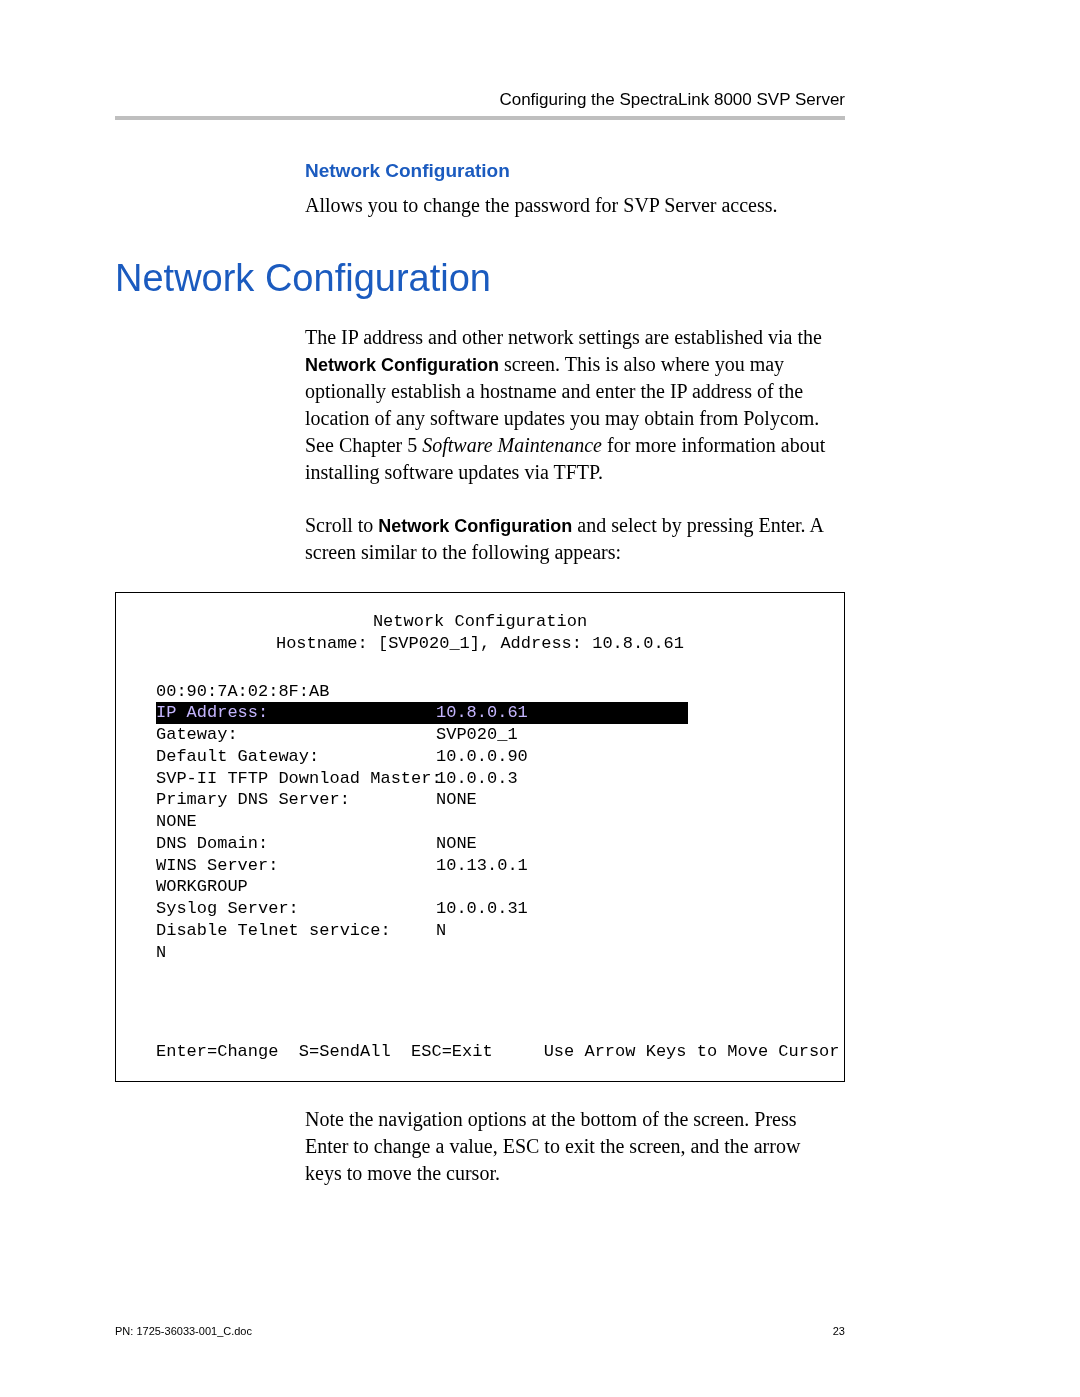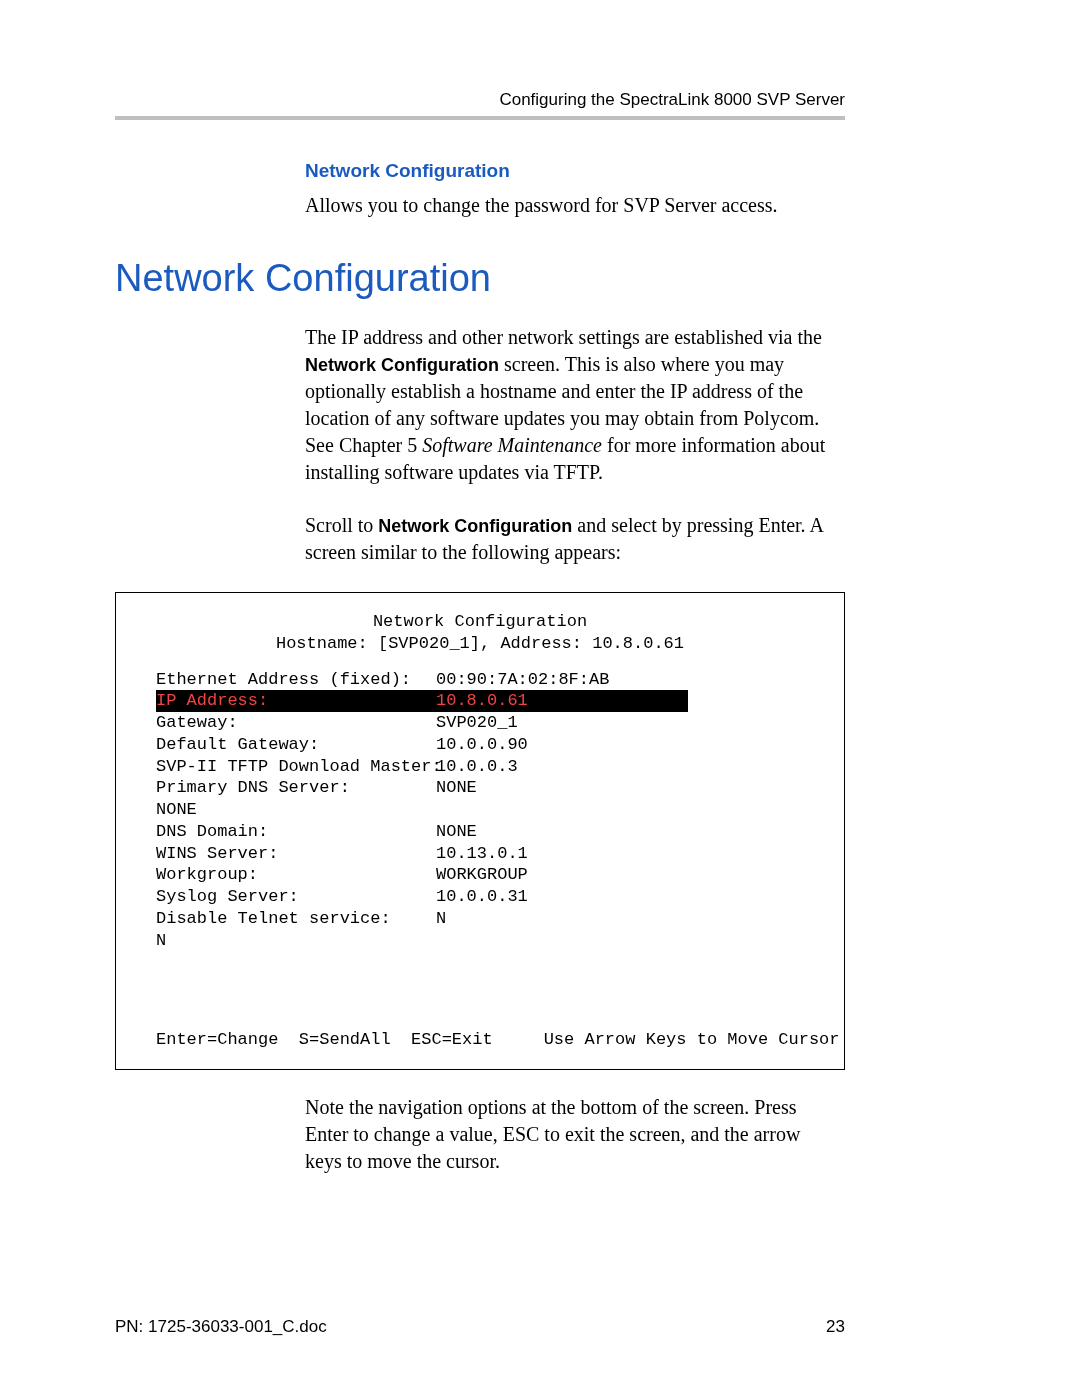--- a/index.html
+++ b/index.html
@@ -67,52 +67,52 @@
     font-family: "Courier New", monospace;
     font-size: 17px;
     line-height: 1.28;
   }
   .terminal-title {
     text-align: center;
     margin-bottom: 0;
   }
   .terminal-sub {
     text-align: center;
-    margin-bottom: 14px;
+    margin-bottom: 26px;
   }
   .term-row {
     display: flex;
   }
   .term-label {
     width: 280px;
     white-space: pre;
   }
   .term-val {
     white-space: pre;
   }
   .term-row.highlight {
     display: inline-flex;
     background: #000;
-    color: #ef4444;
+    color: #c4b5fd;
     padding-right: 160px;
   }
   .term-footer {
     margin-top: 78px;
     text-align: center;
     white-space: pre;
   }
   .footer {
     position: absolute;
     left: 115px;
     right: 100px;
     bottom: 60px;
     display: flex;
     justify-content: space-between;
     font-family: "Helvetica Neue", Arial, sans-serif;
-    font-size: 17px;
+    font-size: 11px;
   }
 </style>
 </head>
 <body>
 
 <div class="page">
 
   <div class="header-right">Configuring the SpectraLink 8000 SVP Server</div>
   <hr class="header-rule">
 
@@ -131,21 +131,20 @@
     <p class="body-p">
       <span>Scroll to </span><span class="inline-bold">Network Configuration</span><span> and select by pressing Enter. A screen similar to the following appears:</span>
     </p>
   </div>
 
   <div class="terminal-box">
     <div class="terminal-title">Network Configuration</div>
     <div class="terminal-sub">Hostname: [SVP020_1], Address: 10.8.0.61</div>
     <div id="terminal-rows">
         <div class="term-row">
-          <span class="term-label">Ethernet Address (fixed):</span>
           <span class="term-val">00:90:7A:02:8F:AB</span>
         </div>
         <div><div class="term-row highlight">
             <span class="term-label">IP Address:</span>
             <span class="term-val">10.8.0.61</span>
           </div></div>
         <div class="term-row">
           <span class="term-label">Gateway:</span>
           <span class="term-val">SVP020_1</span>
         </div>
@@ -166,21 +165,20 @@
         </div>
         <div class="term-row">
           <span class="term-label">DNS Domain:</span>
           <span class="term-val">NONE</span>
         </div>
         <div class="term-row">
           <span class="term-label">WINS Server:</span>
           <span class="term-val">10.13.0.1</span>
         </div>
         <div class="term-row">
-          <span class="term-label">Workgroup:</span>
           <span class="term-val">WORKGROUP</span>
         </div>
         <div class="term-row">
           <span class="term-label">Syslog Server:</span>
           <span class="term-val">10.0.0.31</span>
         </div>
         <div class="term-row">
           <span class="term-label">Disable Telnet service:</span>
           <span class="term-val">N</span>
         </div>

